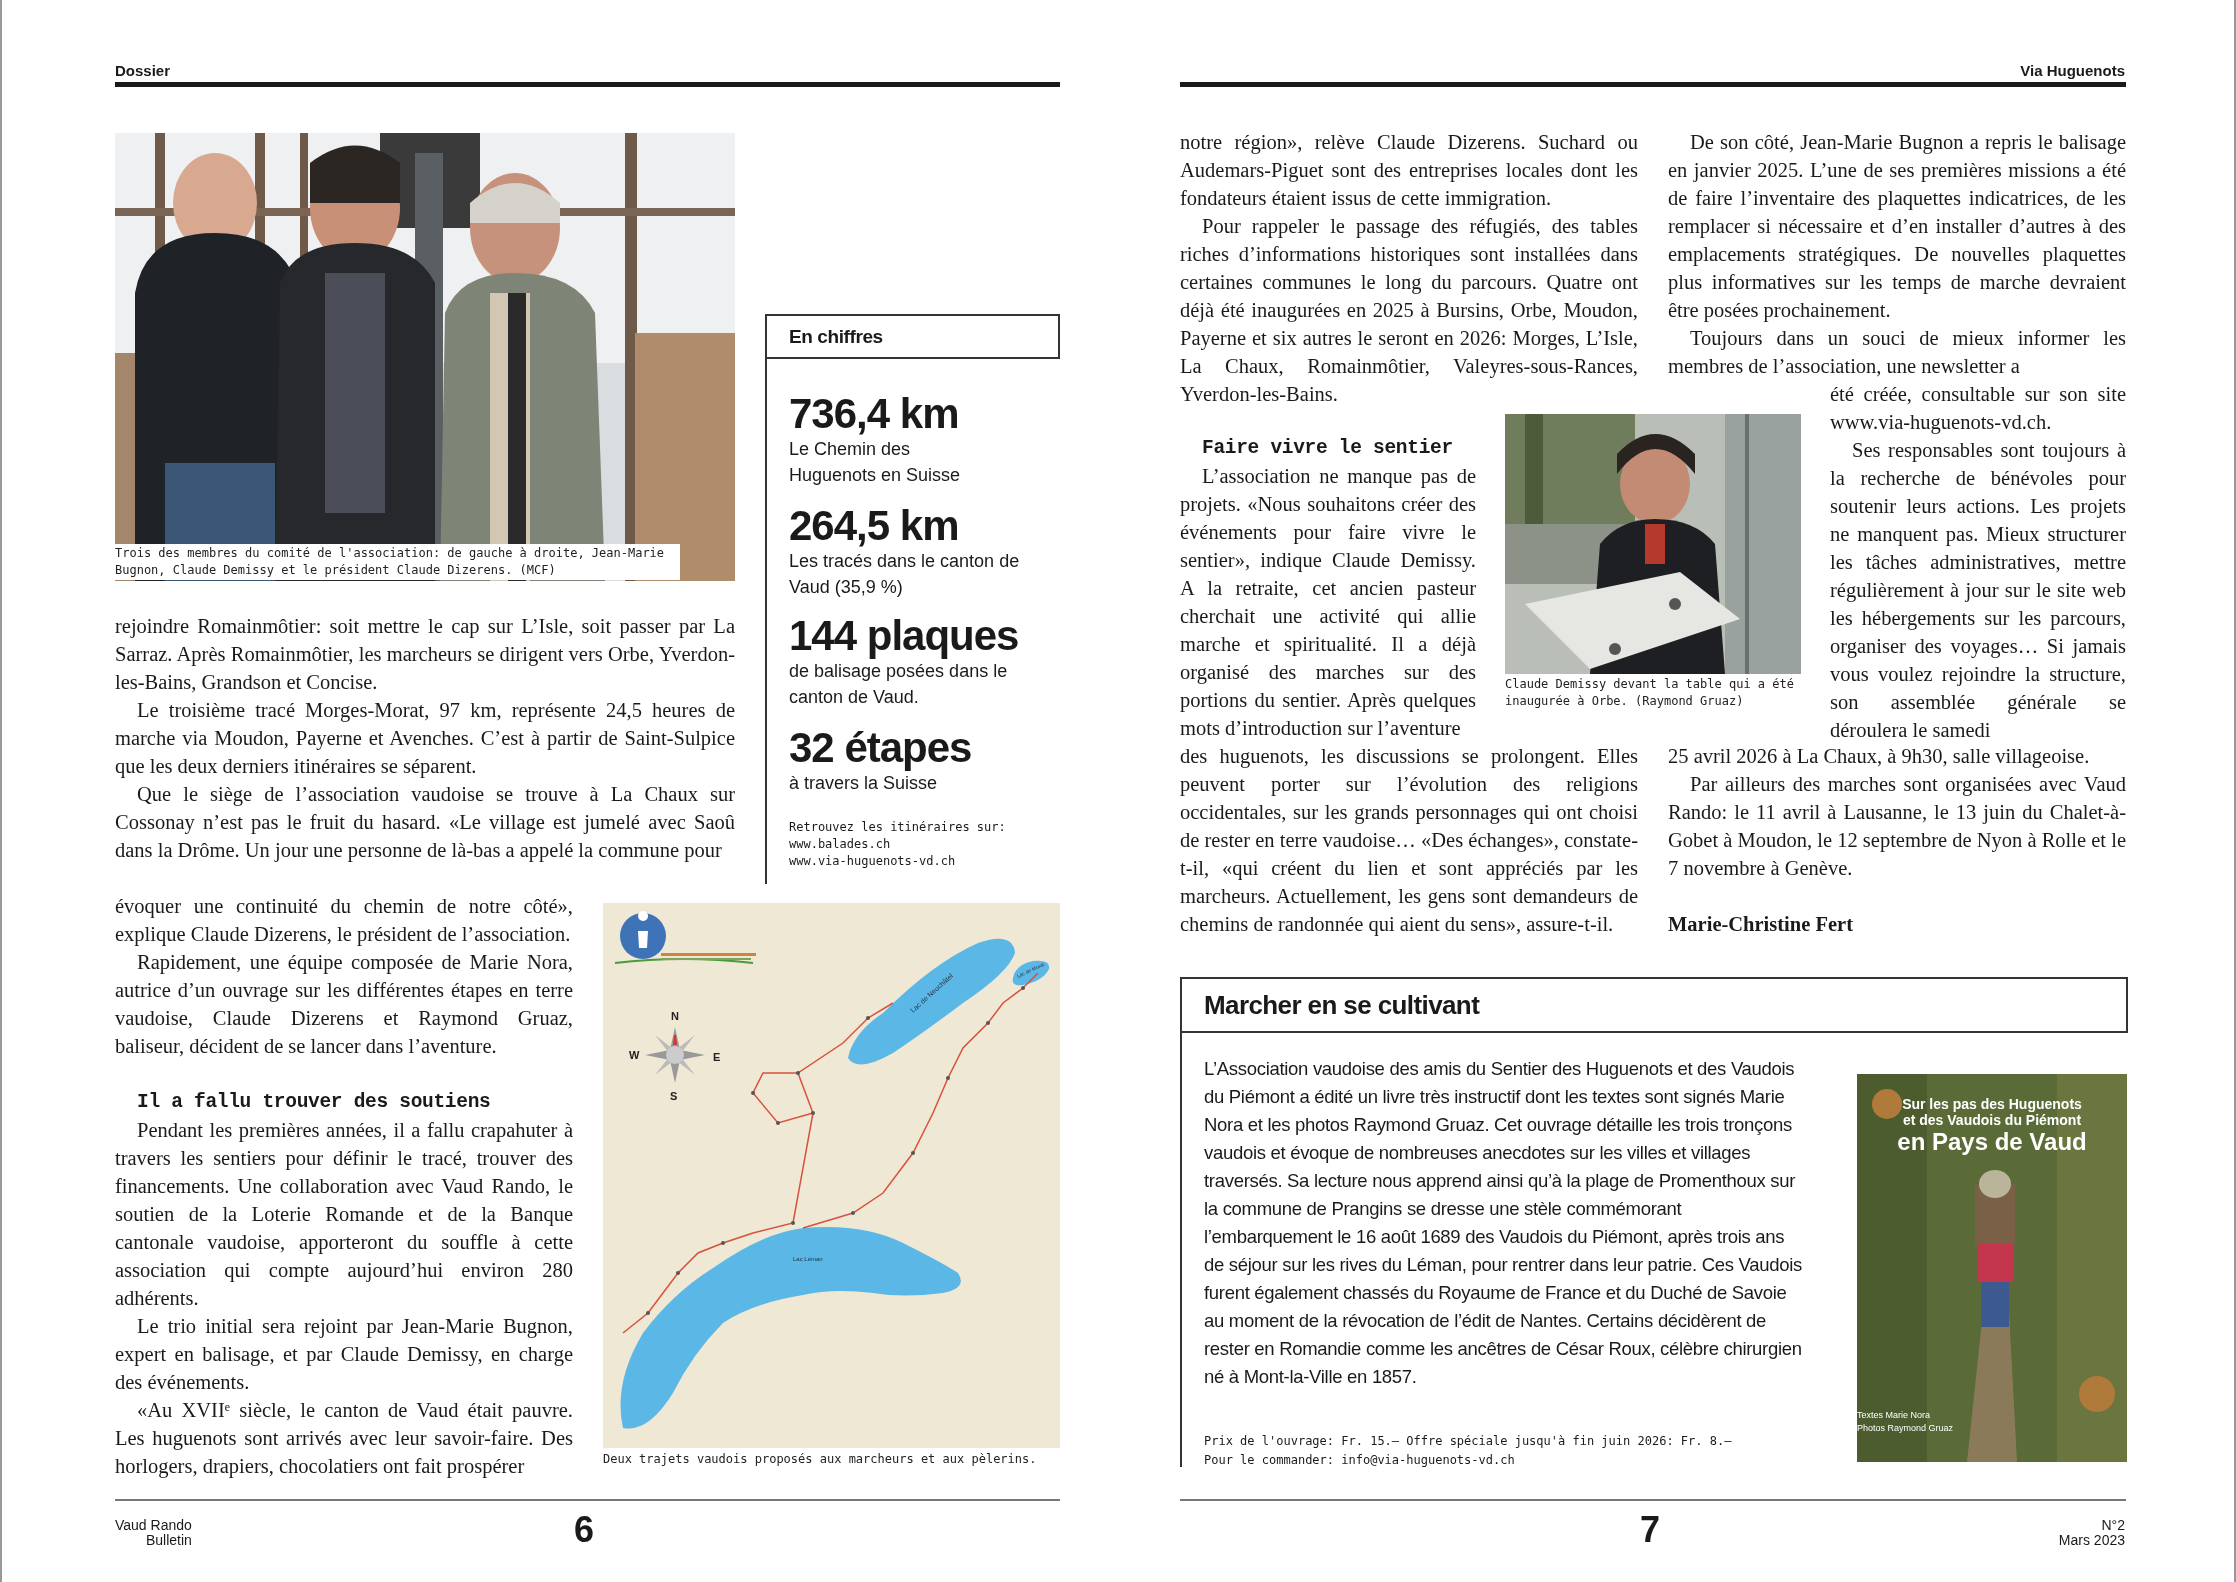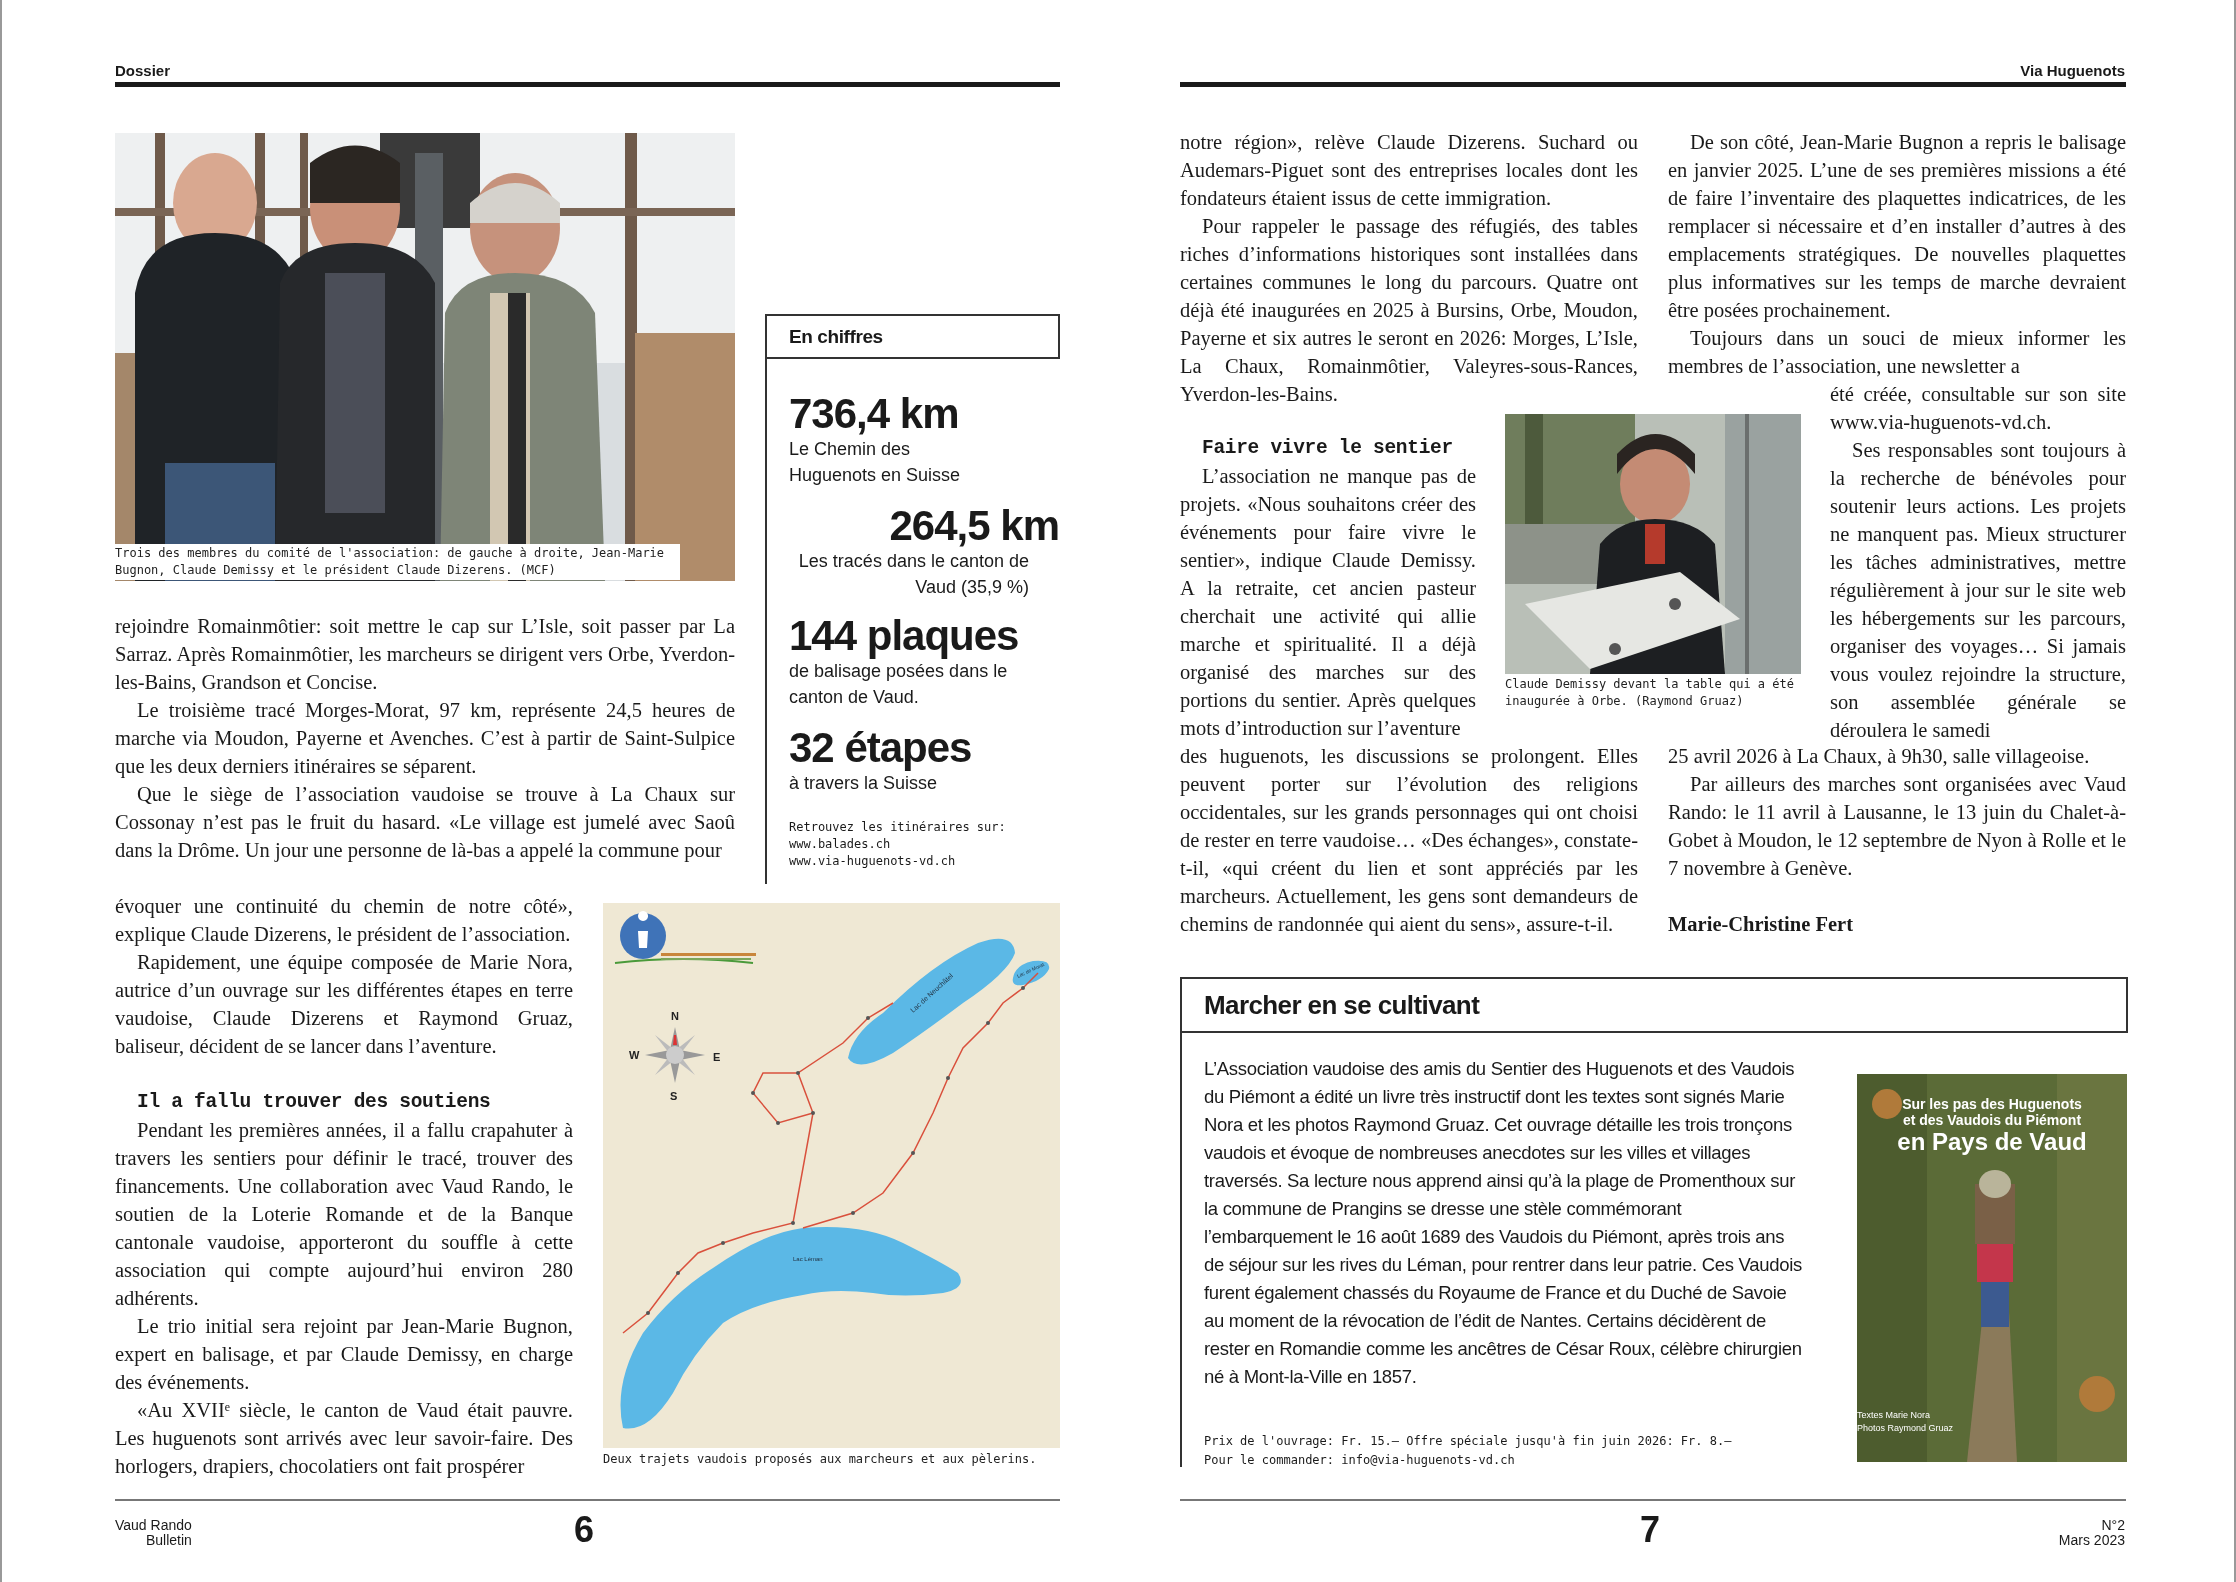--- a/index.html
+++ b/index.html
@@ -76,21 +76,21 @@
   </svg>
   <div class="caption abs" style="left:0; top:411px; width:565px; padding:1px 0 1px 0;">Trois des membres du comité de l'association: de gauche à droite, Jean-Marie Bugnon, Claude Demissy et le président Claude Dizerens. (MCF)</div>
 </div>
 
 <div class="stats-box">
   <div class="stats-title">En chiffres</div>
   <div class="stat" style="top:78px;">
     <div class="stat-value">736,4 km</div>
     <div class="stat-label" style="width:200px;">Le Chemin des Huguenots en Suisse</div>
   </div>
-  <div class="stat" style="top:190px;text-align:right;">
+  <div class="stat" style="top:190px;">
     <div class="stat-value">264,5 km</div>
     <div class="stat-label" style="width:240px;">Les tracés dans le canton de Vaud (35,9 %)</div>
   </div>
   <div class="stat" style="top:300px;">
     <div class="stat-value">144 plaques</div>
     <div class="stat-label" style="width:240px;">de balisage posées dans le canton de Vaud.</div>
   </div>
   <div class="stat" style="top:412px;">
     <div class="stat-value">32 étapes</div>
     <div class="stat-label">à travers la Suisse</div>

